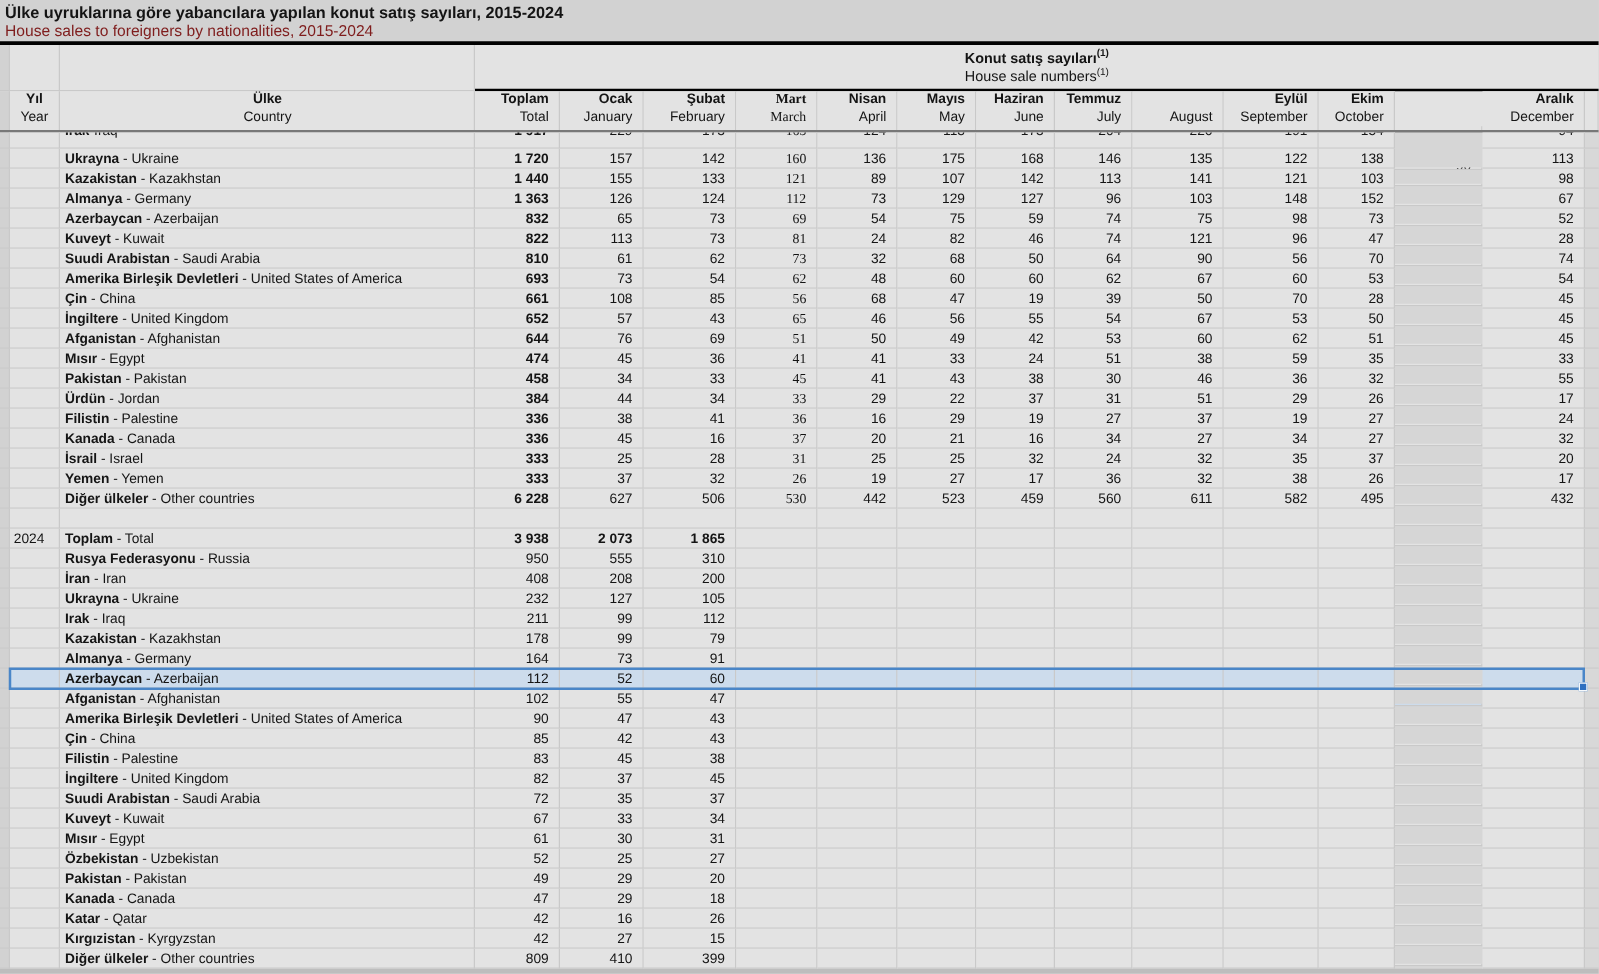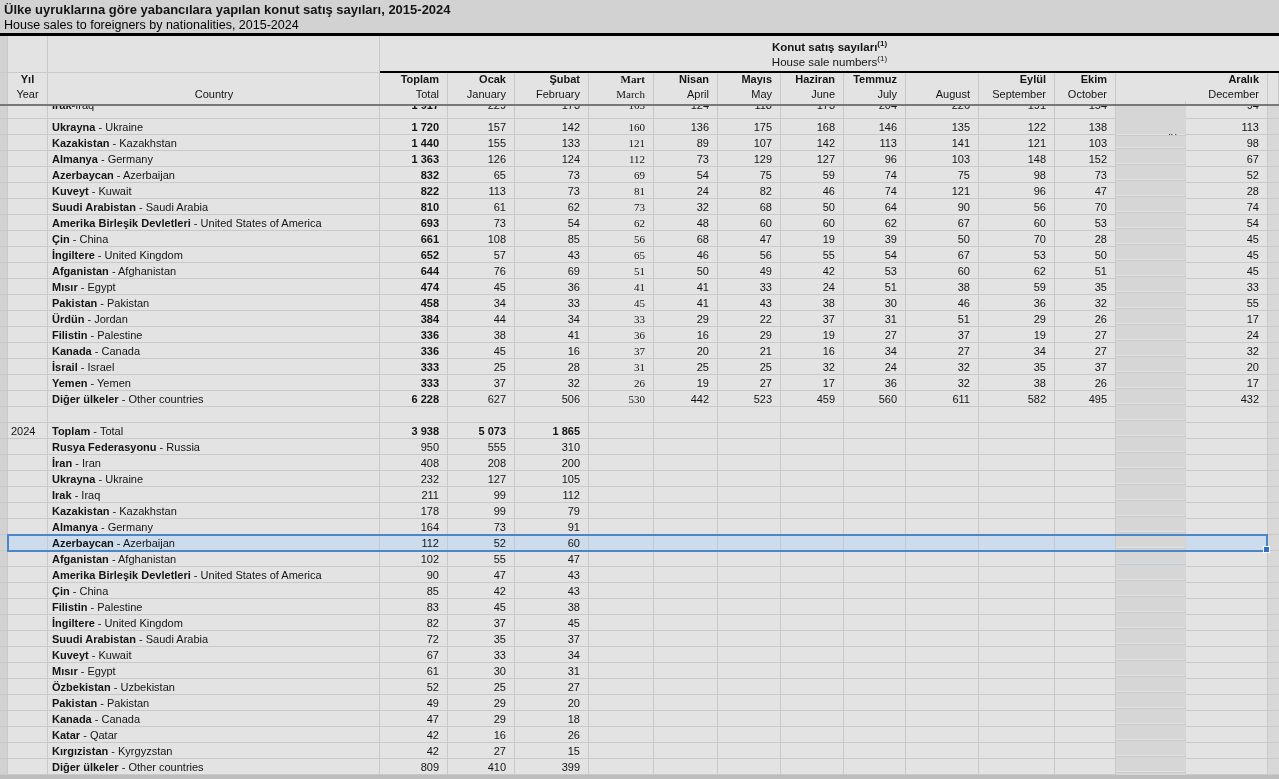--- a/index.html
+++ b/index.html
@@ -7,21 +7,21 @@
   body {
     font-family: "Liberation Sans", "DejaVu Sans", sans-serif;
     font-size: 11px; color: #141414;
     background: var(--outer, #d6d6d6);
   }
   .sheet { position: relative; width: 1279px; height: 779px; }
 
   
   .title-block { height: 36px; background: #d2d2d2; border-bottom: 3px solid #000; padding: 1px 0 0 4px; }
   .title-tr { font-size: 13px; font-weight: bold; line-height: 17px; white-space: nowrap; }
-  .title-en { font-size: 12.5px; line-height: 15px; color: #000000; white-space: nowrap; }
+  .title-en { font-size: 12.5px; line-height: 15px; color: #7f1d1d; white-space: nowrap; }
 
   
   .header-band { display: flex; height: 37px; }
   .hb-left { width: 380px; display: flex; border-bottom: 1px solid var(--grid); }
   .hba { height: 100%; background: var(--cell-bg); border-right: 1px solid var(--grid); }
   .hba.c-a { background: #d2d2d2; }
   .hba.c-country { border-right: 1px solid var(--grid); flex: 1; }
   .hb-right { flex: 1; background: var(--cell-bg); border-bottom: 2px solid #000; text-align: center; padding-top: 4px; }
   .gh1, .gh2 { display: block; font-size: 11.5px; line-height: 15px; }
   .gh1 { font-weight: bold; }
@@ -87,20 +87,21 @@
     </div>
   </div>
 
   <div class="col-headers" id="col-headers">
       <div class="ch-cell c-a"></div>
       <div class="ch-cell c-year">
         <span class="hl1">Yıl</span>
         <span class="hl2">Year</span>
       </div>
       <div class="ch-cell c-country">
+        <span class="hl1">Ülke</span>
         <span class="hl2">Country</span>
       </div>
       <div class="ch-cell c-num c0">
         <span class="hl1">Toplam</span>
         <span class="hl2">Total</span>
       </div>
       <div class="ch-cell c-num c1">
         <span class="hl1">Ocak</span>
         <span class="hl2">January</span>
       </div>
@@ -530,21 +531,21 @@
         <div class="cell c-num c10"></div>
         <div class="cell c-num c11"></div>
         <div class="cell c-num c12"></div>
         <div class="cell c-fill"></div>
       </div>
       <div class="row">
         <div class="cell c-a"></div>
         <div class="cell c-year"><span class="t">2024</span></div>
         <div class="cell c-country"><span class="t ctr">Toplam</span><span class="t"> - </span><span class="t">Total</span></div>
         <div class="cell c-num c0"><span class="t vb">3 938</span></div>
-        <div class="cell c-num c1"><span class="t vb">5 073</span></div>
+        <div class="cell c-num c1"><span class="t vb">2 073</span></div>
         <div class="cell c-num c2"><span class="t vb">1 865</span></div>
         <div class="cell c-num c3"></div>
         <div class="cell c-num c4"></div>
         <div class="cell c-num c5"></div>
         <div class="cell c-num c6"></div>
         <div class="cell c-num c7"></div>
         <div class="cell c-num c8"></div>
         <div class="cell c-num c9"></div>
         <div class="cell c-num c10"></div>
         <div class="cell c-num c11"></div>

